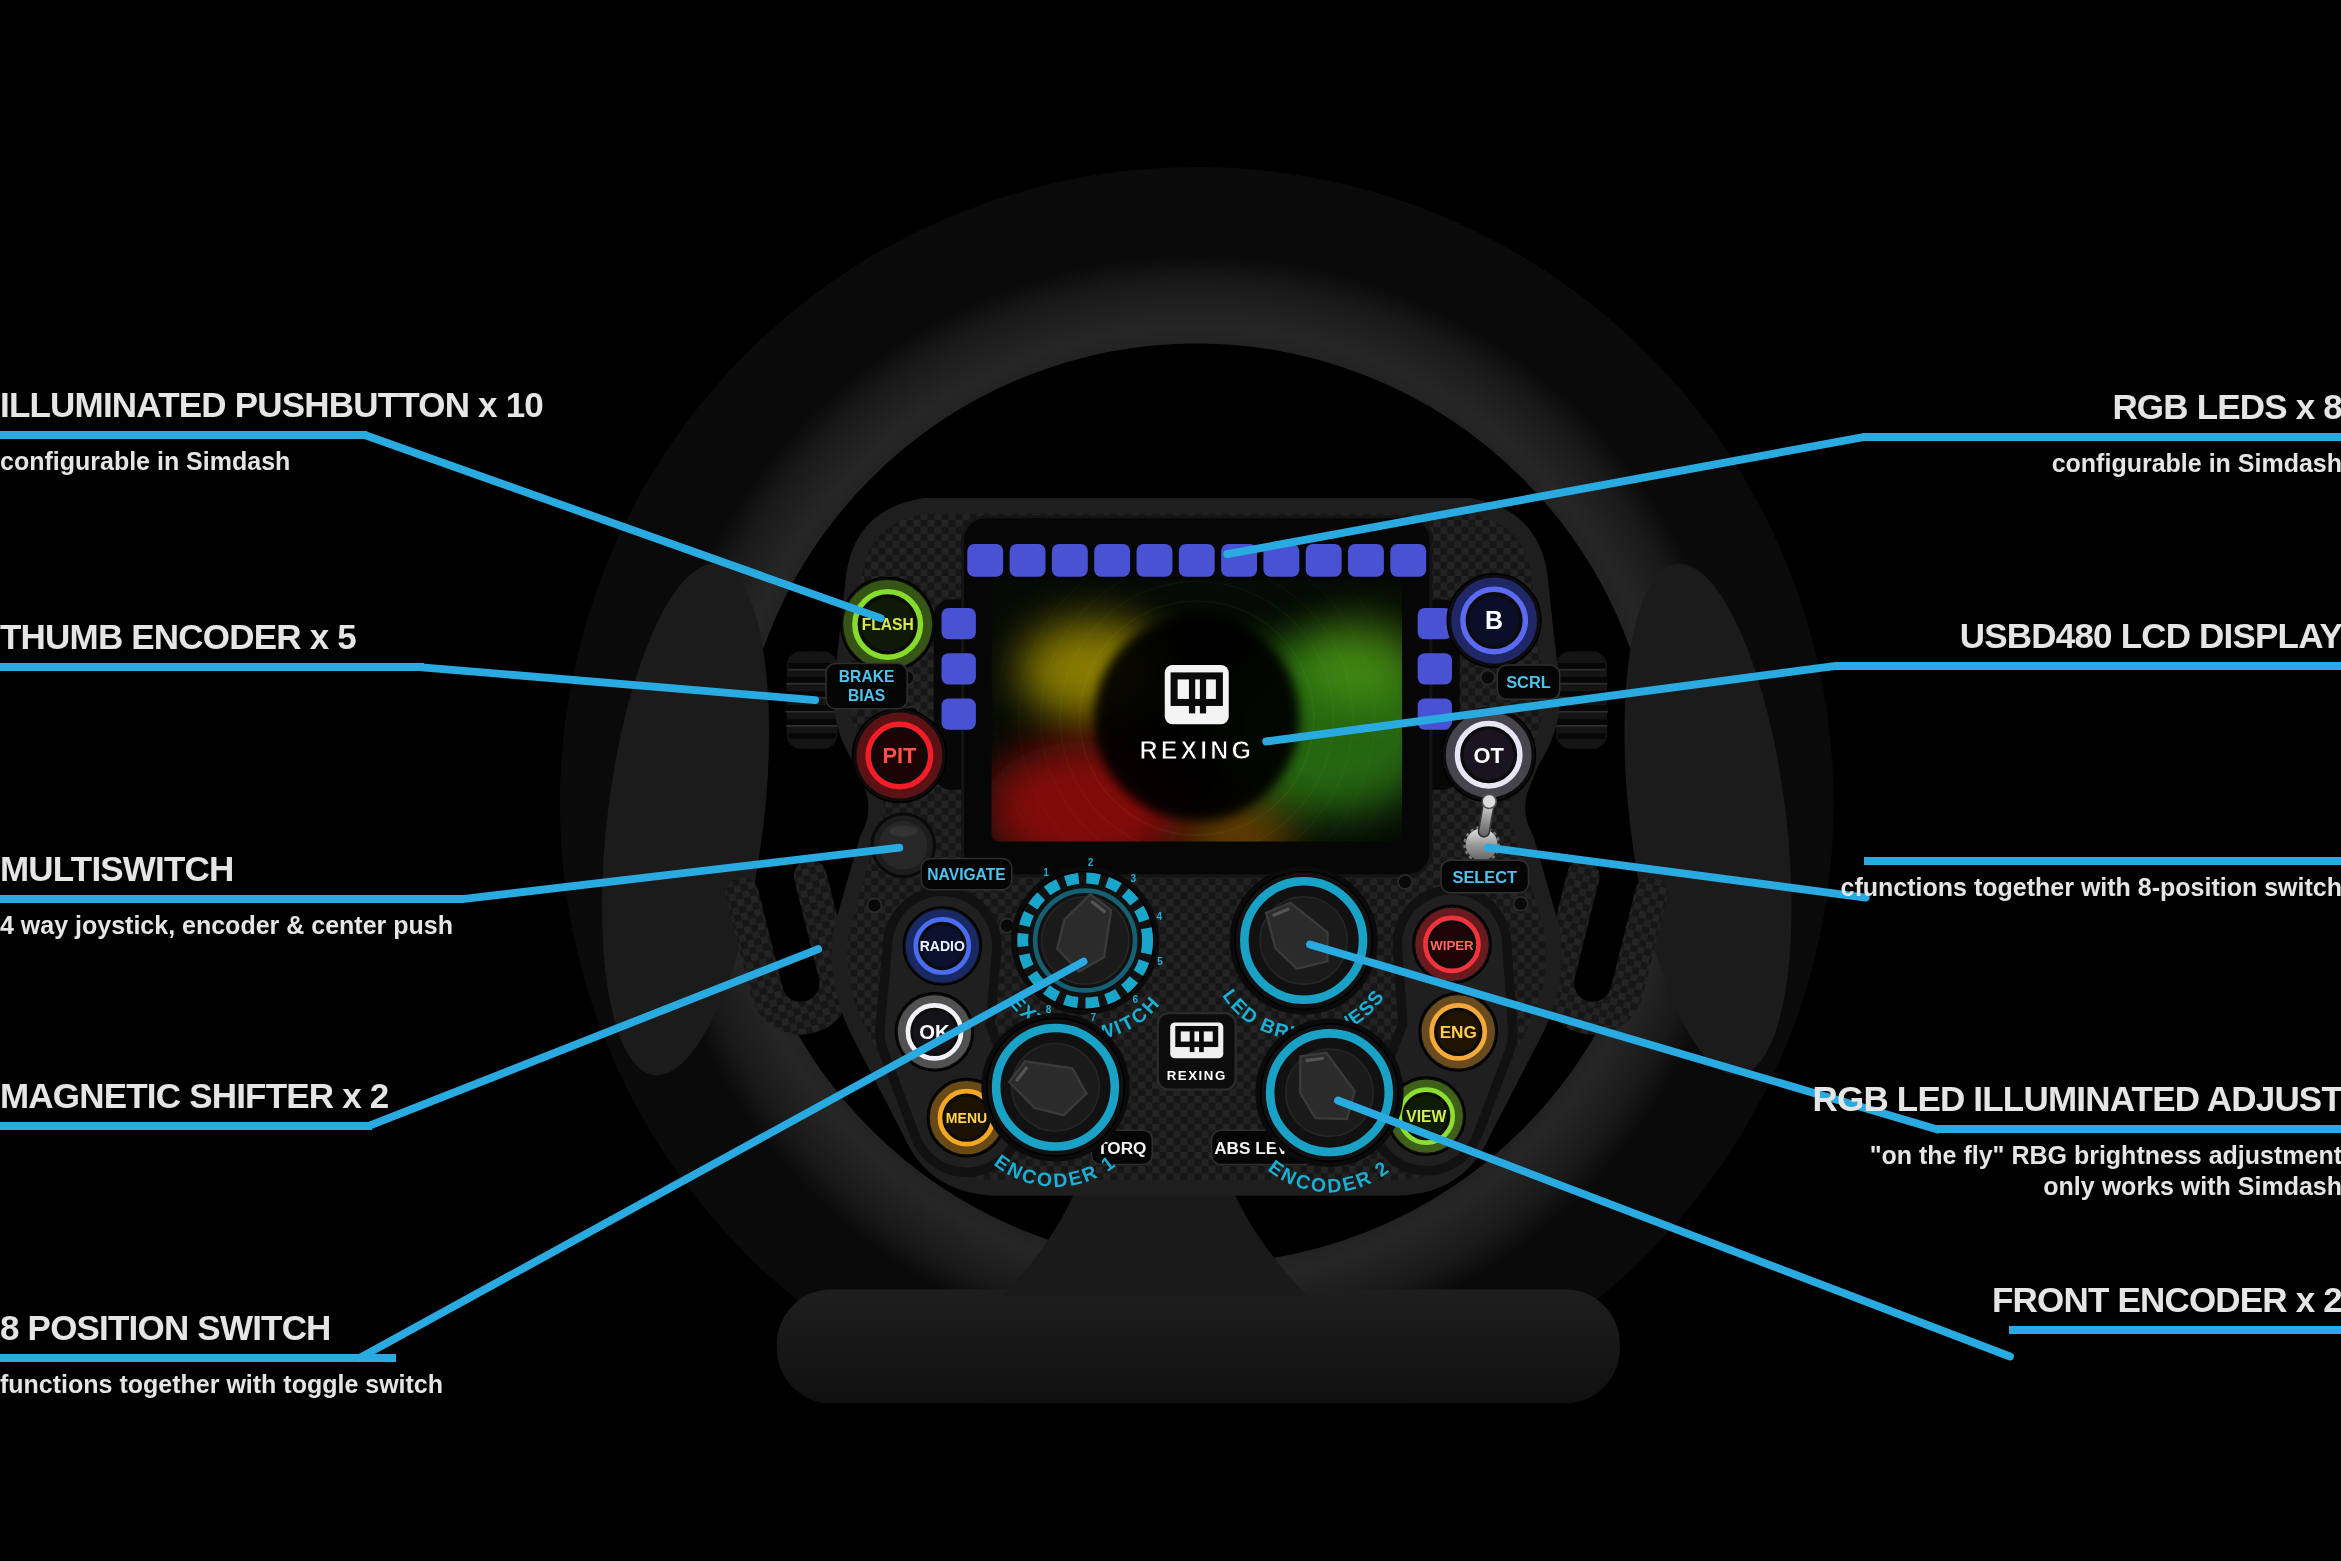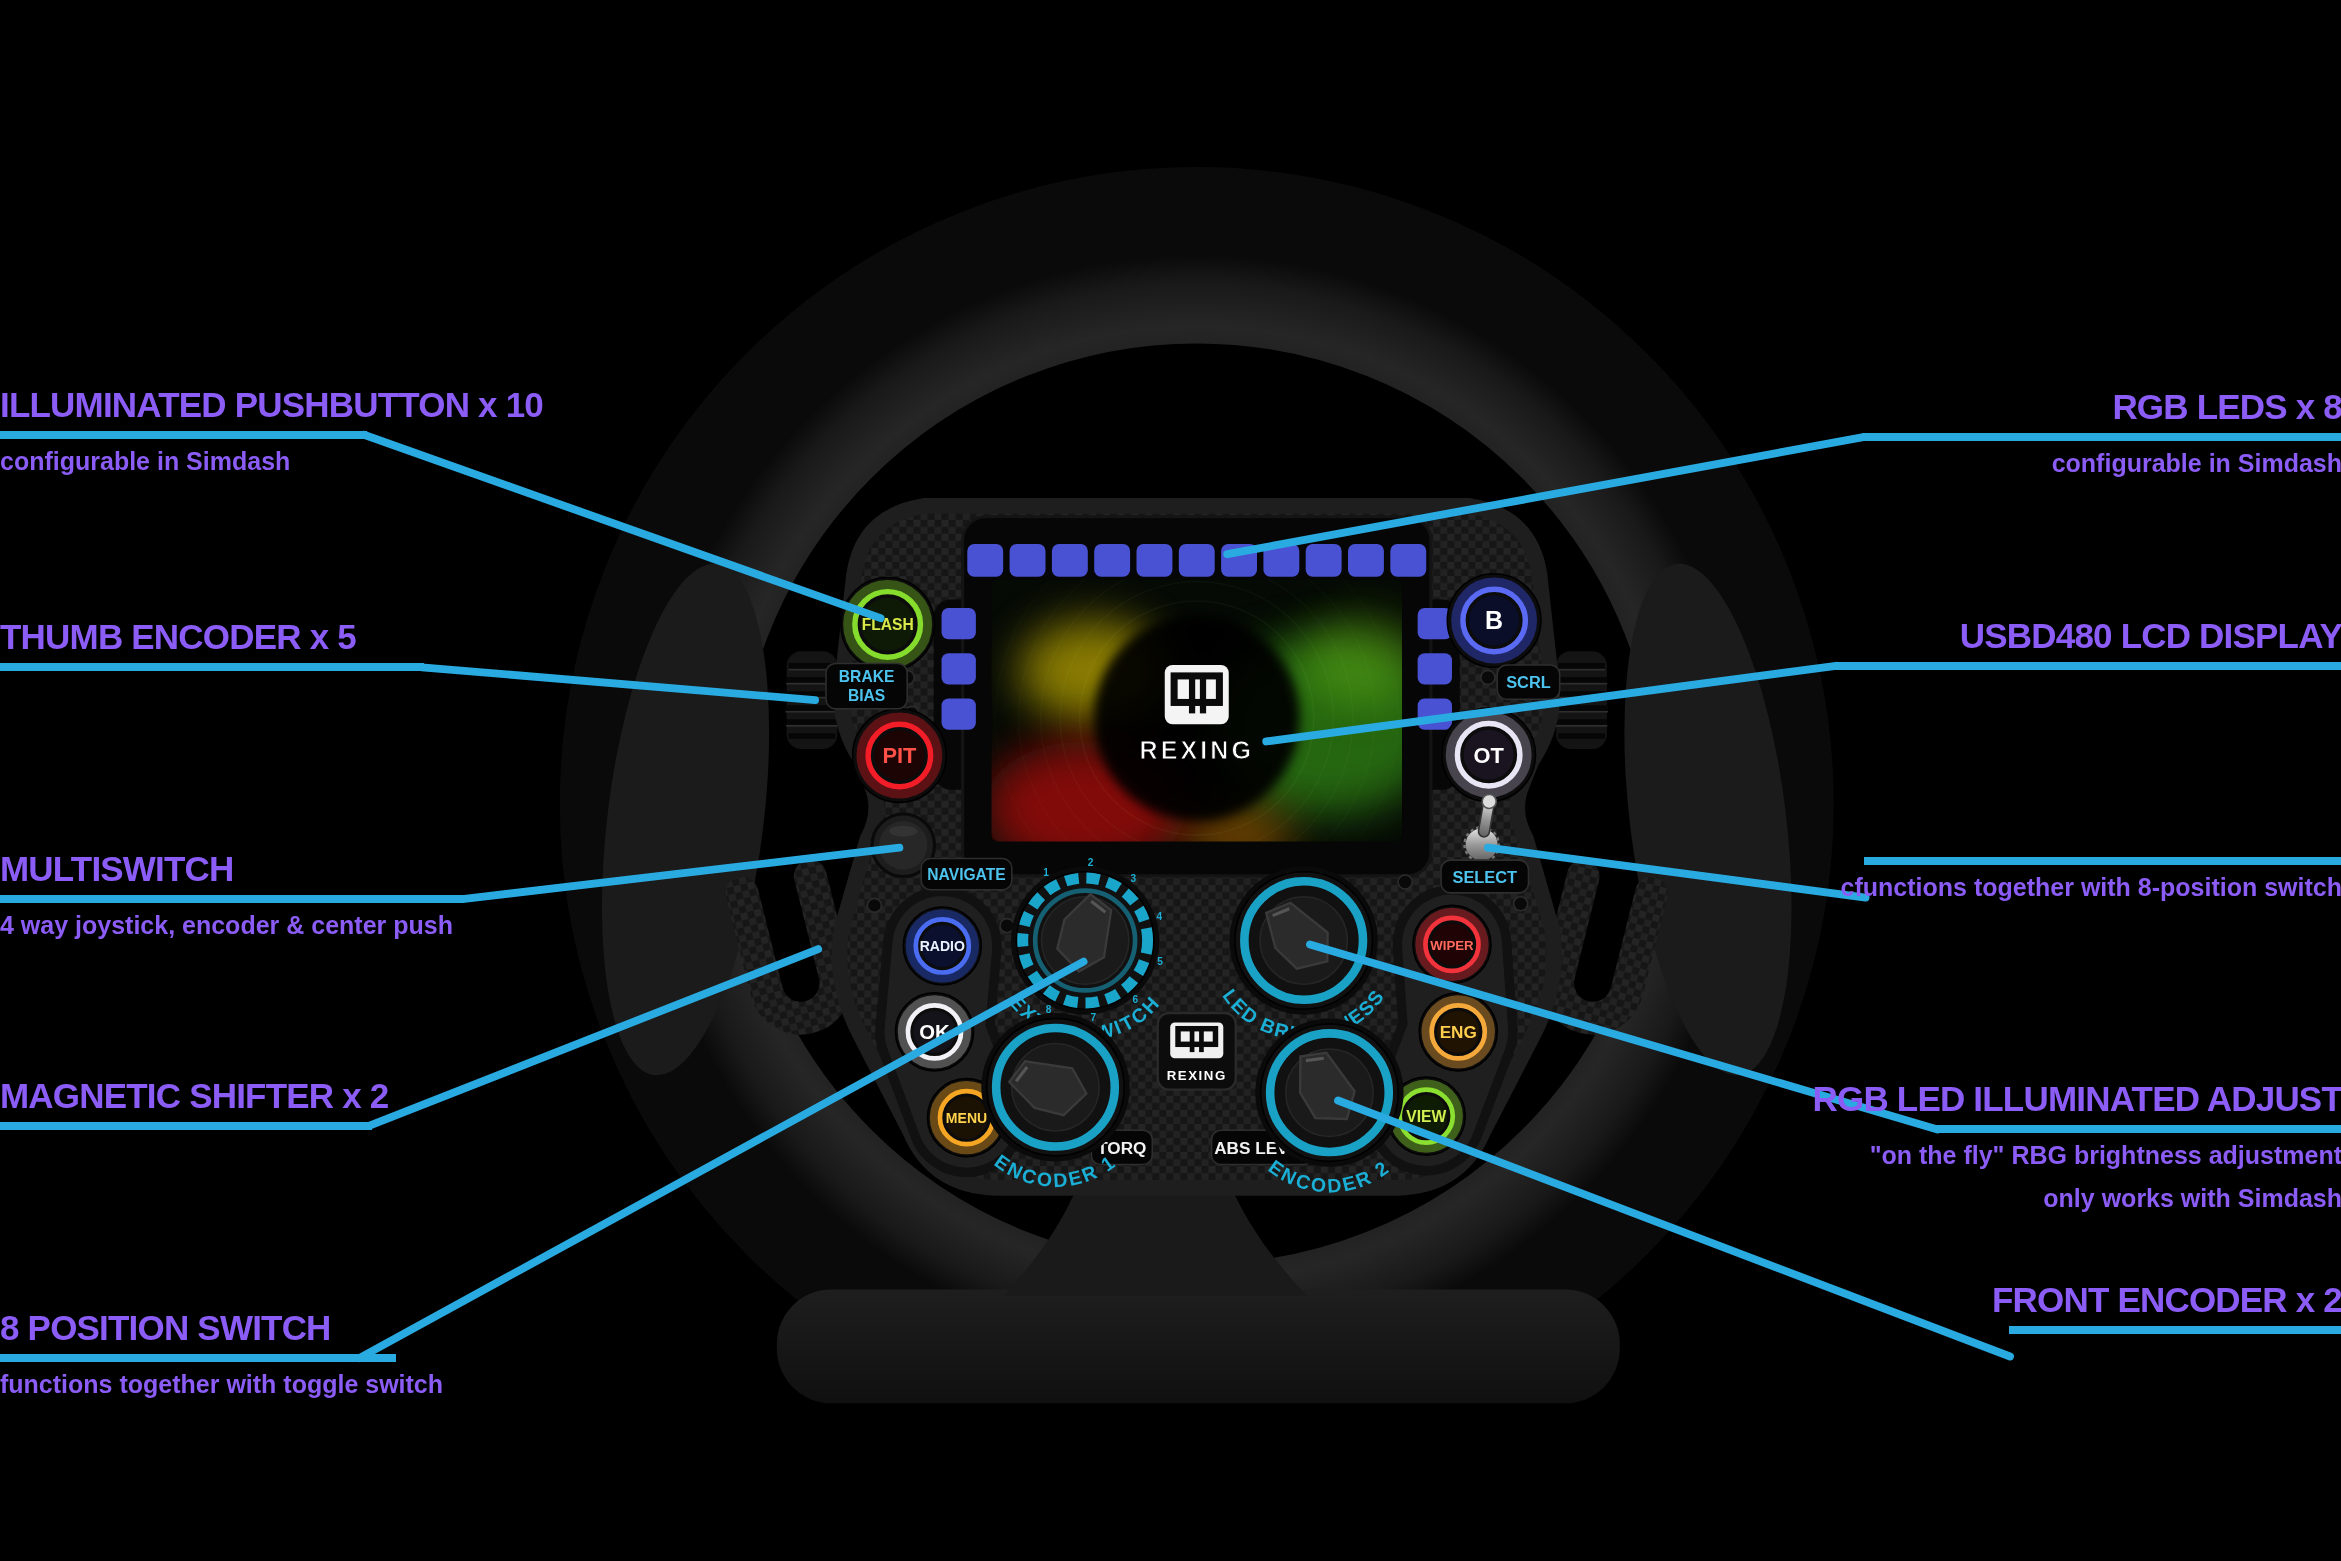--- a/index.html
+++ b/index.html
@@ -1,19 +1,19 @@
 <!DOCTYPE html>
 <html style="font-size:12.5px"><head>
 <meta charset="utf-8">
 <style>
   html,body{margin:0;padding:0;background:#000;}
   .stage{position:relative;width:2342px;height:1561px;background:#000;overflow:hidden;
          font-family:"Liberation Sans",sans-serif;}
   .stage svg{position:absolute;left:0;top:0;}
-  .ann{position:absolute;color:#8b5cf6;font-weight:bold;}
+  .ann{position:absolute;color:#e5e5e5;font-weight:bold;}
   .ann .t{font-size:35px;line-height:37px;letter-spacing:-0.8px;white-space:nowrap;}
   .ann .bar{height:8.6px;background:#29ABE2;margin-top:7.8px;}
   .ann .s{font-size:25px;line-height:31px;margin-top:6.2px;white-space:nowrap;}
   .ann-left{left:0;text-align:left;}
   .ann-right{right:0;text-align:right;}
   .ann-right .bar{margin-left:auto;}
   text{font-family:"Liberation Sans",sans-serif;font-weight:bold;}
 </style>
 </head>
 <body>
@@ -429,21 +429,21 @@
 
 <div class="ann ann-right" style="top:849px">
   <div class="bar" style="width:478px"></div>
   <div class="s">cfunctions together with 8-position switch</div>
 </div>
 
 <div class="ann ann-right" style="top:1080px">
   <div class="t">RGB LED ILLUMINATED ADJUST</div>
   <div class="bar" style="width:406px"></div>
   <div class="s">"on the fly" RBG brightness adjustment</div>
-  <div class="s" style="margin-top:12px">only works with Simdash</div>
+  <div class="s" style="margin-top:0">only works with Simdash</div>
 </div>
 
 <div class="ann ann-right" style="top:1281px">
   <div class="t">FRONT ENCODER x 2</div>
   <div class="bar" style="width:333px"></div>
 </div>
 
 </div>
 
 

